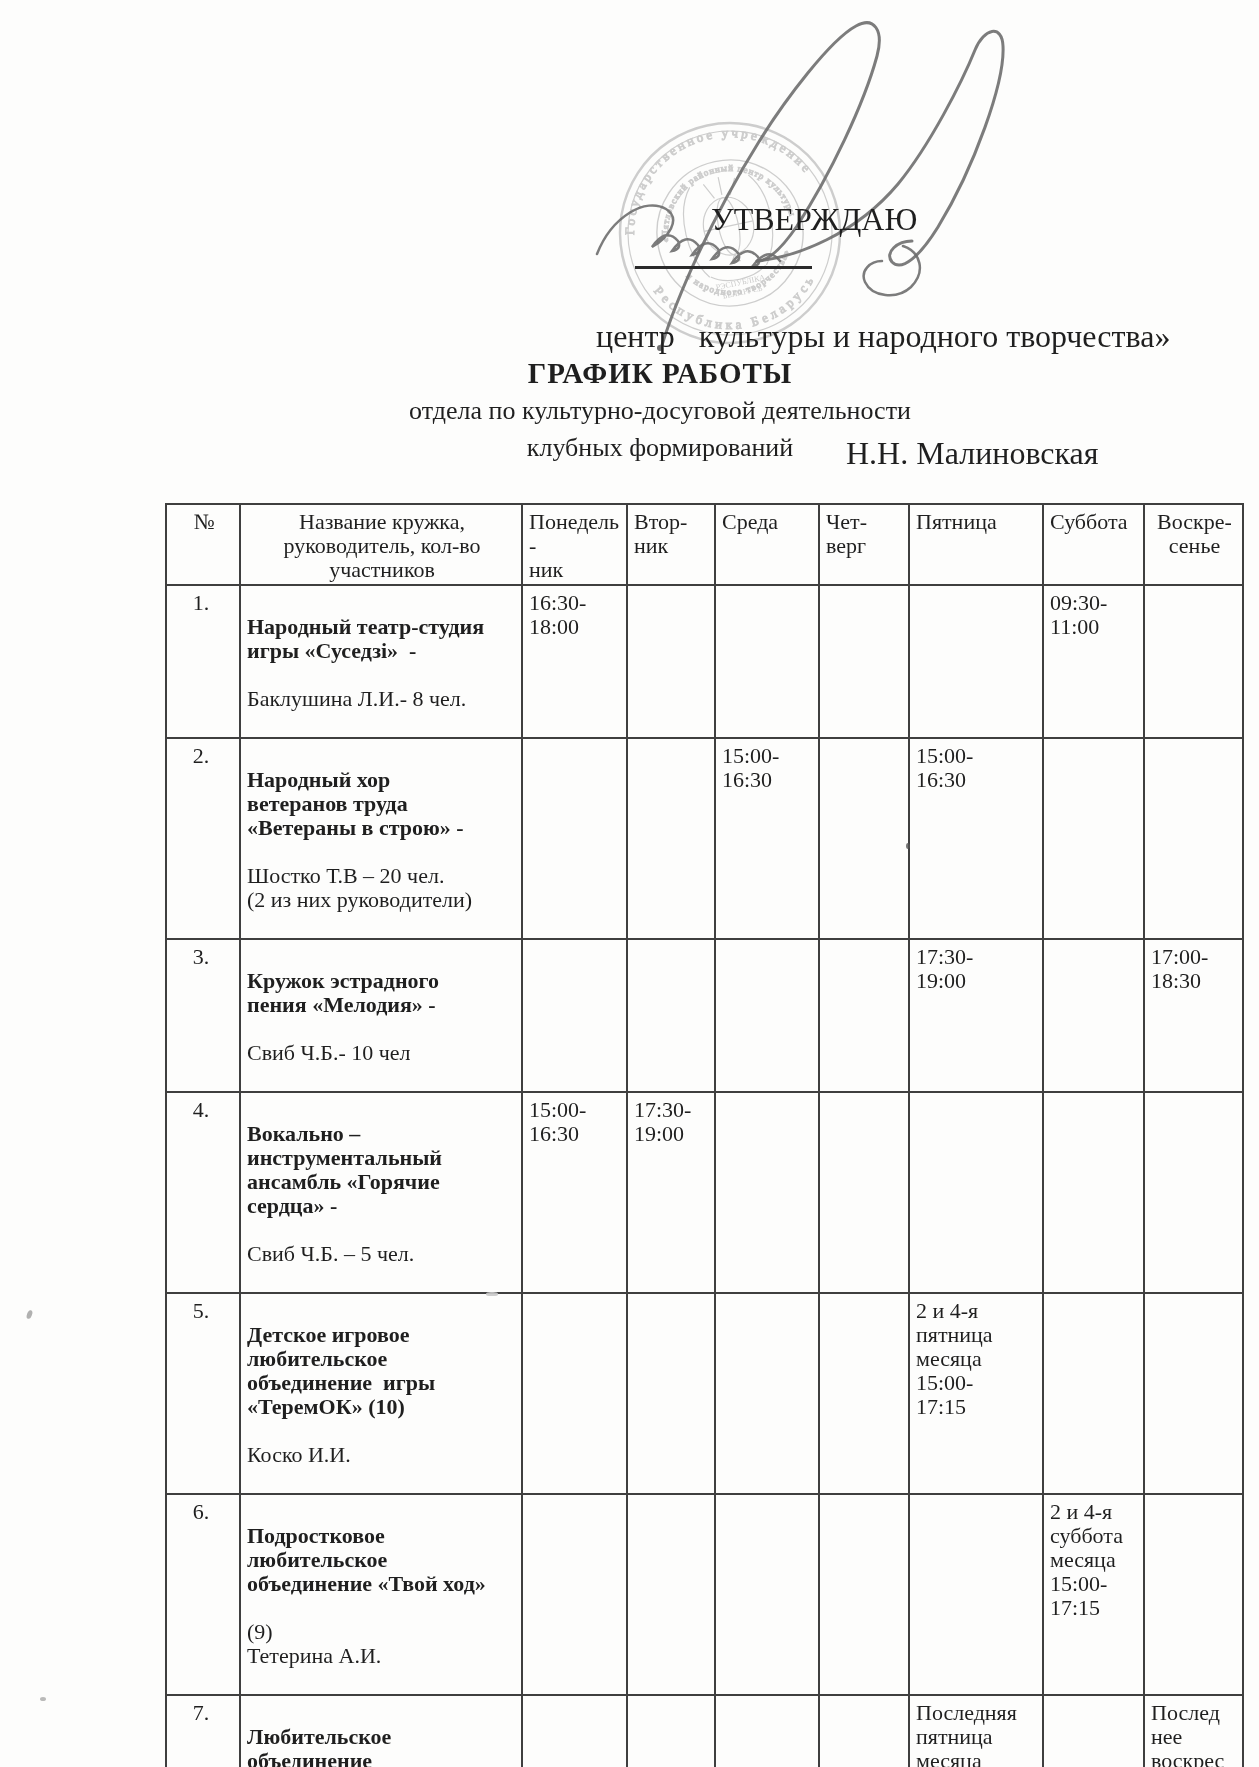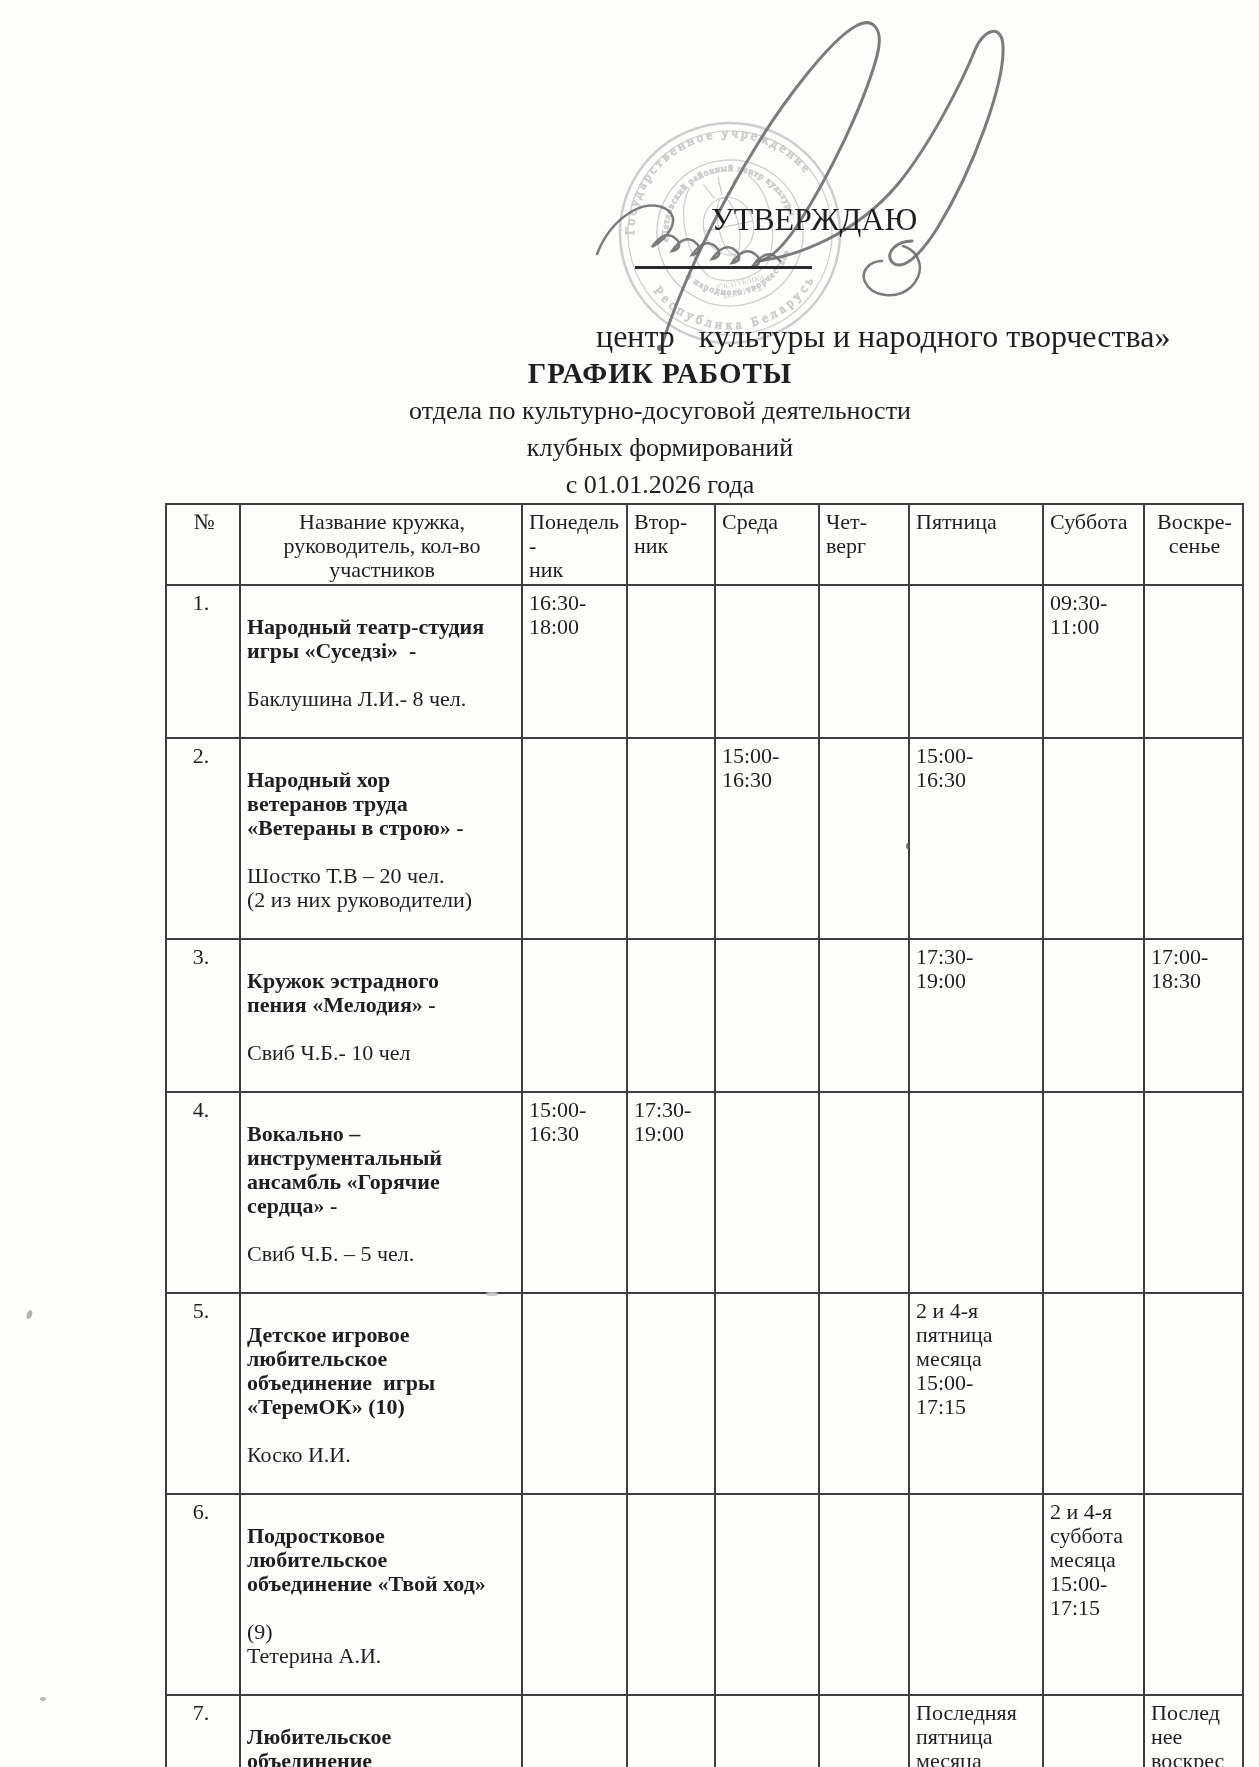--- a/index.html
+++ b/index.html
@@ -115,28 +115,28 @@
       <path class="sig-stroke" stroke-width="3" d="M 757 261 C 797 257 856 234 898 184 C 930 145 962 82 975 50 C 984 28 1002 24 1003 46 C 1005 82 974 168 938 227 C 920 256 902 272 892 262 C 884 252 898 241 912 241"></path>
       <path class="sig-stroke" stroke-width="2.5" d="M 903 246 C 921 252 926 272 911 287 C 897 300 872 297 865 282 C 860 271 870 261 882 261"></path>
       <path class="sig-stroke" stroke-width="2.5" d="M 597 254 C 612 216 646 197 666 209 C 682 219 668 238 652 247 q 14 -20 26 -6 q 4 8 -6 10 q 14 -20 26 -6 q 4 8 -6 10 q 14 -20 26 -6 q 4 8 -6 10 q 14 -20 26 -6 q 4 8 -6 10 q 14 -20 26 -6 q 4 8 -6 10 q 16 -22 28 -6"></path>
       <circle cx="660" cy="348" r="3" fill="#6e6e6e"></circle>
     </g>
   </svg>
 
   <div class="approval">
     <div class="a1">УТВЕРЖДАЮ</div>
     <div>центр   культуры и народного творчества»</div>
+    <div class="a4">Н.Н. Малиновская</div>
   </div>
   <div class="sig-underline"></div>
 
   <div class="title-block">
     <div class="t1">ГРАФИК РАБОТЫ</div>
     <div>отдела по культурно-досуговой деятельности</div>
     <div>клубных формирований</div>
-    <div>с 01.01.2026 года</div>
   </div>
 
   <table class="sched">
     <colgroup>
       <col style="width:74px">
         <col style="width:282px">
         <col style="width:105px">
       <col style="width:88px">
         <col style="width:104px">
         <col style="width:90px">

